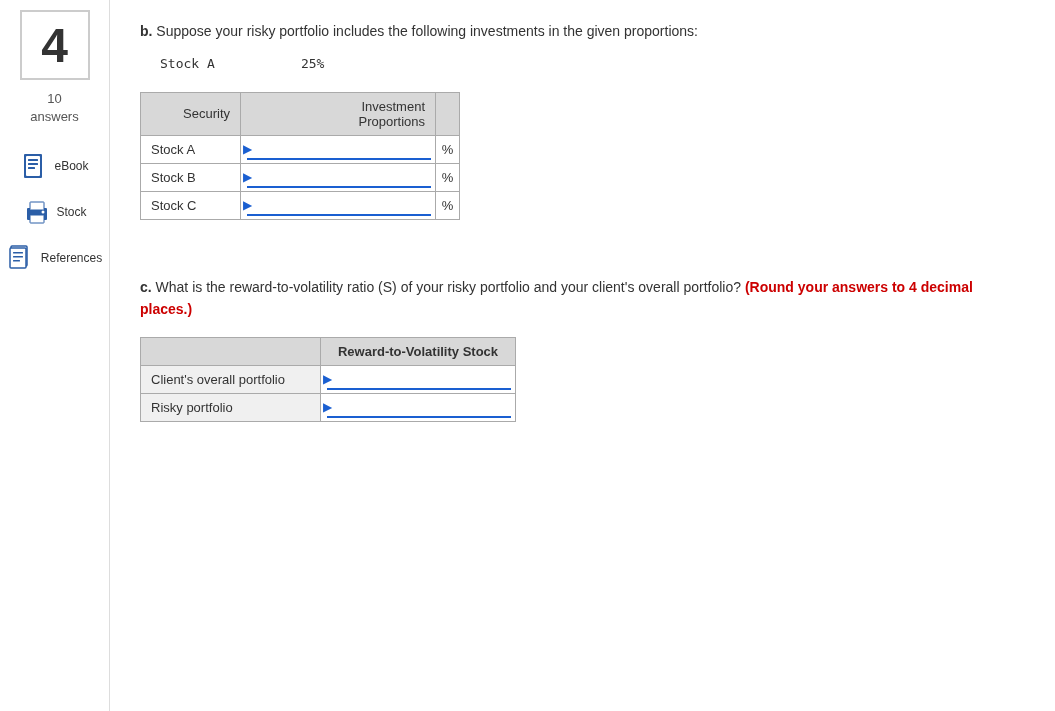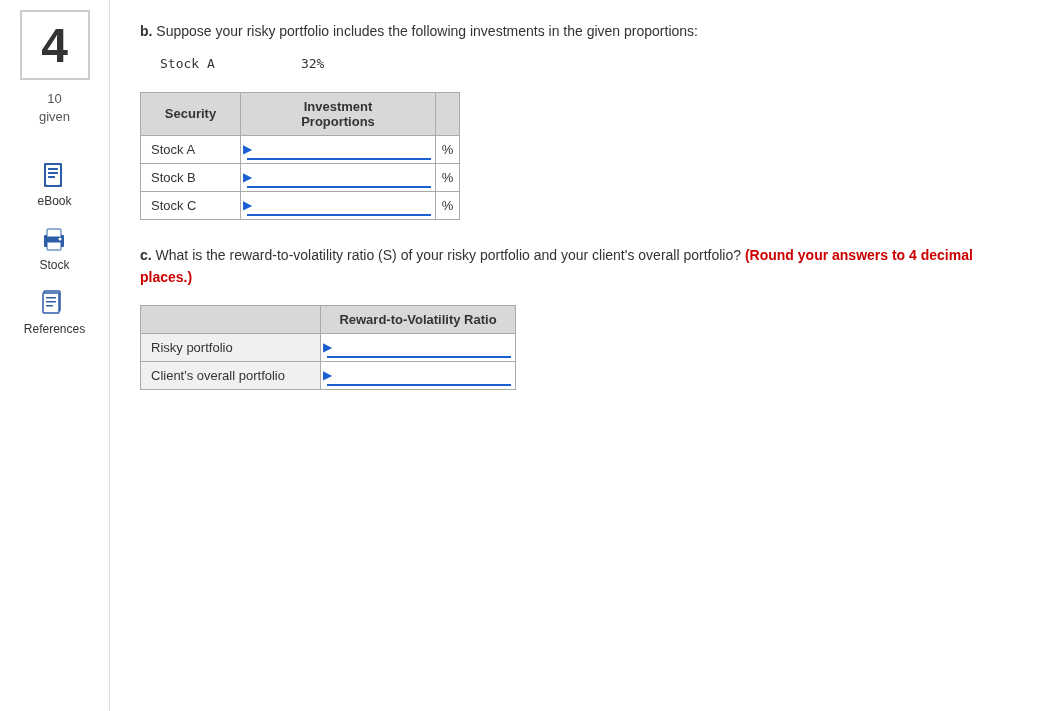--- a/index.html
+++ b/index.html
@@ -33,33 +33,32 @@
       justify-content: center;
       font-size: 48px;
       font-weight: bold;
       color: #333;
       margin-bottom: 10px;
     }
     .points-label {
       text-align: center;
       font-size: 13px;
       color: #555;
-      margin-bottom: 24px;
+      margin-bottom: 15px;
       line-height: 1.4;
     }
     .sidebar-tools {
       display: flex;
       flex-direction: column;
       align-items: center;
       gap: 16px;
       margin-top: 10px;
     }
     .sidebar-tool {
       display: flex;
-      flex-direction: column;
       align-items: center;
       gap: 4px;
       cursor: pointer;
       font-size: 12px;
       color: #333;
     }
     .sidebar-tool .icon-svg {
       width: 30px;
       height: 30px;
       color: #2b5ea7;
@@ -97,22 +96,22 @@
       border-collapse: collapse;
       margin: 16px 0;
     }
     .inv-table th, .inv-table td {
       border: 1px solid #aaa;
       padding: 6px 10px;
       font-size: 13px;
     }
     .inv-table th {
       background: #d8d8d8;
-      font-weight: bold;
-      text-align: center;
+      font-weight: normal;
+      text-align: right;
     }
     .inv-table td:first-child {
       min-width: 100px;
     }
     .inv-table td:nth-child(2) {
       min-width: 120px;
       padding: 3px 4px;
     }
     .inv-table td:nth-child(3) {
       width: 24px;
@@ -124,21 +123,21 @@
       border: none;
       border-bottom: 2px solid #1a5fd1;
       outline: none;
       font-size: 13px;
       padding: 2px 4px;
       background: transparent;
       display: block;
     }
     
     .section-c {
-      margin-top: 24px;
+      margin-top: 56px;
     }
     .rtv-table {
       border-collapse: collapse;
       margin-top: 16px;
     }
     .rtv-table th, .rtv-table td {
       border: 1px solid #aaa;
       padding: 6px 10px;
       font-size: 13px;
     }
@@ -172,21 +171,21 @@
 <body>
 
 <div class="page-wrapper">
 
   <div class="sidebar">
     <div class="question-number-box">
       <span>4</span>
     </div>
     <div class="points-label">
       <span>10</span><br>
-      <span>given</span>
+      <span>answers</span>
     </div>
     <div class="sidebar-tools">
 
       <div class="sidebar-tool">
         <svg class="icon-svg" viewBox="0 0 30 30" fill="none" xmlns="http://www.w3.org/2000/svg">
           <rect x="4" y="3" width="18" height="24" rx="1" fill="#2b5ea7"></rect>
           <rect x="6" y="5" width="14" height="20" rx="1" fill="white"></rect>
           <rect x="8" y="8" width="10" height="2" rx="0.5" fill="#2b5ea7"></rect>
           <rect x="8" y="12" width="10" height="2" rx="0.5" fill="#2b5ea7"></rect>
           <rect x="8" y="16" width="7" height="2" rx="0.5" fill="#2b5ea7"></rect>
@@ -223,21 +222,21 @@
   <div class="main-content">
 
     <div class="question-header">
       <p class="question-text">
         <span class="bold">b.</span>
         <span>Suppose your risky portfolio includes the following investments in the given proportions:</span>
       </p>
     </div>
 
     <div class="stock-table-pre">
-      <div>Stock A &nbsp;&nbsp;&nbsp;&nbsp;&nbsp;&nbsp;&nbsp;&nbsp;&nbsp;&nbsp;<span>32%</span></div>
+      <div>Stock A &nbsp;&nbsp;&nbsp;&nbsp;&nbsp;&nbsp;&nbsp;&nbsp;&nbsp;&nbsp;<span>25%</span></div>
     </div>
 
 
     <table class="inv-table">
       <thead>
         <tr>
           <th>Security</th>
           <th>Investment<br>Proportions</th>
           <th></th>
         </tr>
@@ -274,35 +273,35 @@
       <p class="question-text">
         <span class="bold">c.</span>
         <span> What is the reward-to-volatility ratio (S) of your risky portfolio and your client's overall portfolio? </span>
         <span class="bold-red">(Round your answers to 4 decimal places.)</span>
       </p>
 
       <table class="rtv-table">
         <thead>
           <tr>
             <th></th>
-            <th>Reward-to-Volatility Ratio</th>
+            <th>Reward-to-Volatility Stock</th>
           </tr>
         </thead>
         <tbody>
+          <tr>
+            <td>Client's overall portfolio</td>
+            <td class="arrow-cell">
+              <span class="arrow-indicator">▶</span>
+              <input class="input-cell" type="text" value="" style="">
+            </td>
+          </tr>
           <tr>
             <td>Risky portfolio</td>
             <td class="arrow-cell">
               <span class="arrow-indicator">▶</span>
               <input class="input-cell" type="text" value="" style="">
             </td>
           </tr>
-          <tr>
-            <td>Client's overall portfolio</td>
-            <td class="arrow-cell">
-              <span class="arrow-indicator">▶</span>
-              <input class="input-cell" type="text" value="" style="">
-            </td>
-          </tr>
         </tbody>
       </table>
     </div>
   </div>
 </div>
 
 </body></html>

